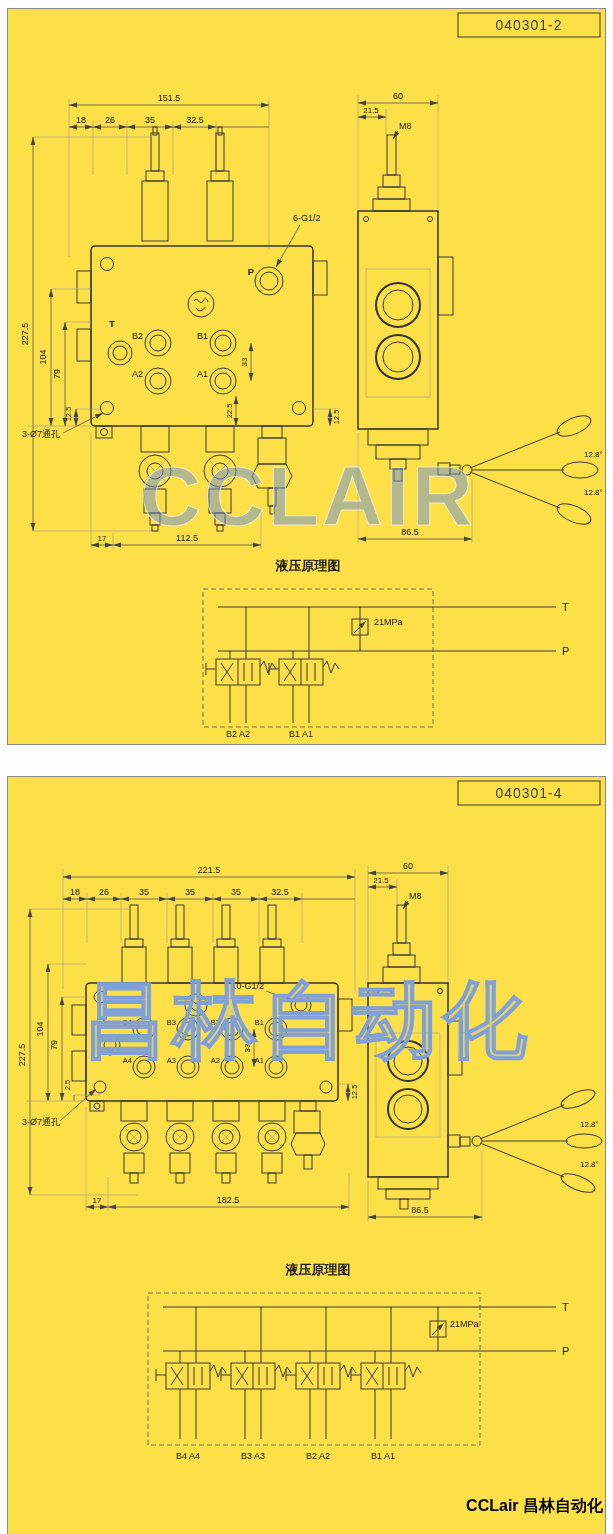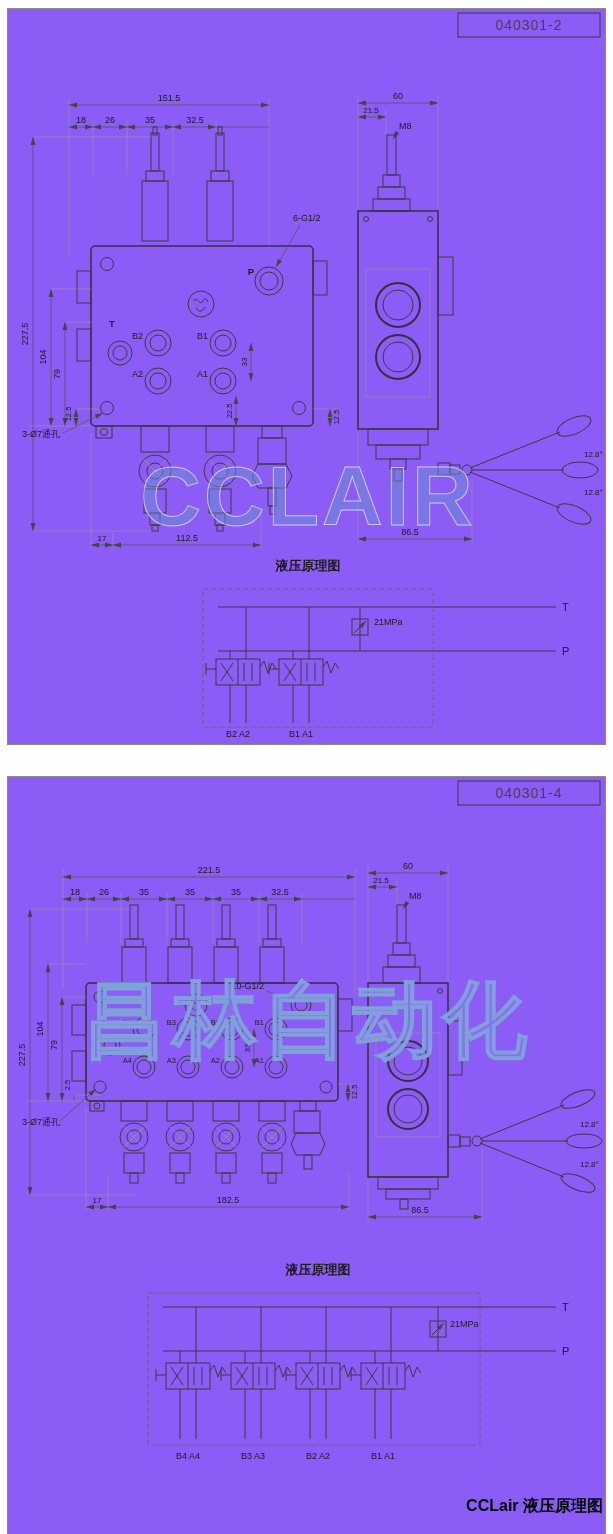--- a/index.html
+++ b/index.html
@@ -1,19 +1,19 @@
 <!DOCTYPE html>
 <html><head>
 <meta charset="utf-8">
 <style>
   *{margin:0;padding:0;box-sizing:border-box}
   html,body{width:613px;background:#fff}
   body{height:1534px;position:relative;font-family:"Liberation Sans",sans-serif}
   .page{position:absolute;inset:0;background:#fefefe}
-  .panel{position:absolute;left:7px;width:599px;border:1px solid #8a8a8a;background:#8b5cf6}
+  .panel{position:absolute;left:7px;width:599px;border:1px solid #8a8a8a;background:#fde047}
   #panel1{top:8px;height:737px}
   #panel2{top:776px;height:924px}
   svg{display:block}
   .ln{stroke:#3b3b3b;stroke-width:1;fill:none}
   .ln2{stroke:#333;stroke-width:1.5;fill:none}
   .sw2{stroke:#333;stroke-width:2;fill:none}
   .thin{stroke:#9a9a9a;stroke-width:.6;fill:none}
   .dim{stroke:#555;stroke-width:.8;fill:none}
   .dash{stroke:#666;stroke-width:.9;fill:none;stroke-dasharray:5 3}
   text{font-family:"Liberation Sans",sans-serif;fill:#1c1c1c}
@@ -569,14 +569,14 @@
             <line class="ln" x1="383" y1="612" x2="383" y2="662"></line>
         </g>
         <text class="dm" x="180" y="682" text-anchor="middle">B4 A4</text>
         <text class="dm" x="245" y="682" text-anchor="middle">B3 A3</text>
         <text class="dm" x="310" y="682" text-anchor="middle">B2 A2</text>
         <text class="dm" x="375" y="682" text-anchor="middle">B1 A1</text>
       </g>
     </svg>
   </div>
 
-  <div class="footer">CCLair 液压原理图</div>
+  <div class="footer">CCLair 昌林自动化</div>
 </div>
 
 </body></html>

